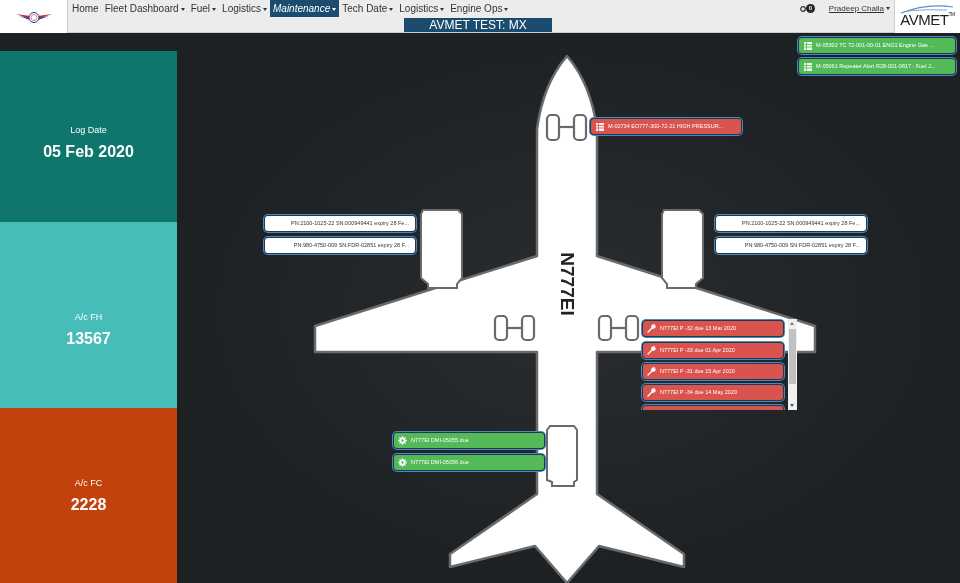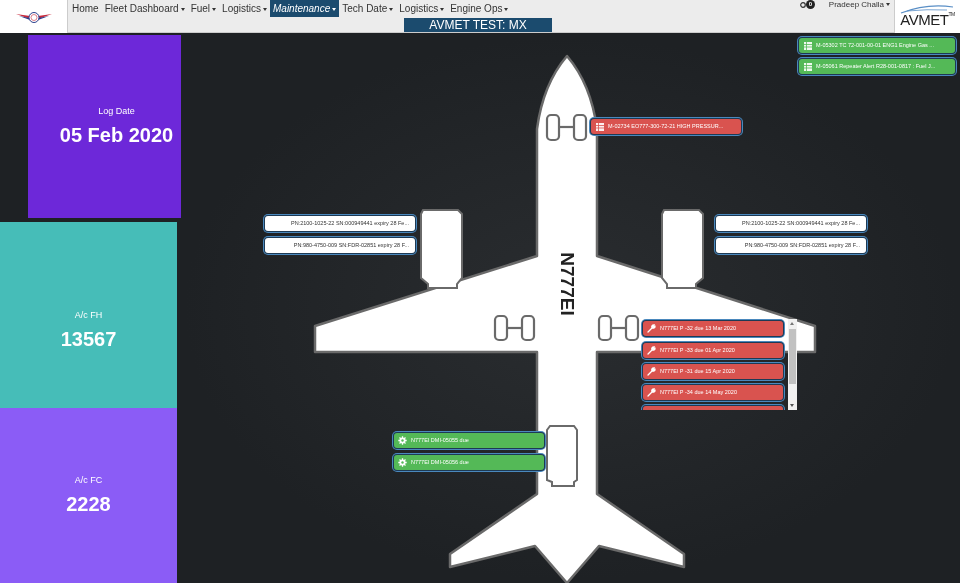--- a/index.html
+++ b/index.html
@@ -7,34 +7,34 @@
   body { font-family: "Liberation Sans", sans-serif; background: #1e2124; position: relative; }
 
   
   .topbar { position: absolute; left: 0; top: 0; width: 960px; height: 33px; background: #ececec; border-bottom: 1px solid #ccc; }
   .logo-box { position: absolute; left: 0; top: 0; width: 68px; height: 33px; background: #fff; border-right: 1px solid #ccc; display: flex; align-items: center; justify-content: center; }
   .nav { position: absolute; left: 69px; top: 0; height: 17px; display: flex; align-items: center; font-size: 10px; color: #333; }
   .nav-item { padding: 0 3px; height: 17px; line-height: 17px; white-space: nowrap; cursor: pointer; }
   .nav-item.active { background: #1b4b6e; color: #fff; font-style: italic; }
   .caret { display: inline-block; margin-left: 2px; width: 0; height: 0; border-left: 2.5px solid transparent; border-right: 2.5px solid transparent; border-top: 3px solid currentColor; vertical-align: middle; }
   .page-title { position: absolute; left: 404px; top: 18px; width: 148px; height: 14px; background: #1b4b6e; color: #fff; font-size: 12px; line-height: 14px; text-align: center; }
-  .user-area { position: absolute; right: 70px; top: 0; height: 17px; display: flex; align-items: flex-start; font-size: 8px; color: #333; gap: 14px; }
+  .user-area { position: absolute; right: 70px; top: 0; height: 17px; display: flex; align-items: center; font-size: 8px; color: #333; gap: 14px; text-decoration: underline; }
   .notif { display: flex; align-items: center; }
   .badge { display: inline-block; width: 9px; height: 9px; border-radius: 50%; background: #222; color: #fff; font-size: 6px; line-height: 9px; text-align: center; font-weight: bold; margin-left: -2px; }
   .brand-box { position: absolute; right: 0; top: 0; width: 66px; height: 33px; background: #fff; border-left: 1px solid #ccc; display: flex; align-items: center; justify-content: center; }
   .brand-text { font-size: 15px; color: #222; letter-spacing: -0.5px; font-weight: normal; position: relative; top: 3px; }
   .brand-tm { font-size: 5px; vertical-align: top; }
 
   
   .tile { position: absolute; left: 0; width: 177px; display: flex; flex-direction: column; align-items: center; justify-content: center; color: #fff; }
   .tile-label { font-size: 9px; margin-bottom: 8px; }
-  .tile-value { font-size: 20px; font-weight: bold; }
-  .tile-red { top: 35px; height: 183px; background: #6d28d9; margin-left: 28px; }
+  .tile-value { font-size: 16px; font-weight: bold; }
+  .tile-red { top: 51px; height: 183px; background: #0f766e; }
   .tile-teal { top: 222px; height: 216px; background: #46bdb8; }
-  .tile-grey { top: 408px; height: 175px; background: #8b5cf6; }
+  .tile-grey { top: 408px; height: 175px; background: #c2410c; }
 
   
   .main { position: absolute; left: 181px; top: 34px; width: 779px; height: 549px; background: radial-gradient(ellipse at center, #2a2d30 0%, #1e2124 70%); }
   .plane { position: absolute; left: 0; top: 0; }
 
   
   .pill { position: absolute; height: 15px; border-radius: 3px; font-size: 5.5px; line-height: 15px; padding-left: 4px; white-space: nowrap; overflow: hidden; box-shadow: 0 0 0 1px #1d3a55, 0 0 0 2px #4a88bd; display: flex; align-items: center; cursor: pointer; }
   .pill .ico { display: inline-flex; width: 9px; height: 9px; margin-right: 4px; align-items: center; justify-content: center; flex: 0 0 9px; }
   .pill-green { background: #54b957; color: #fff; }
   .pill-red { background: #d9534f; color: #fff; }

